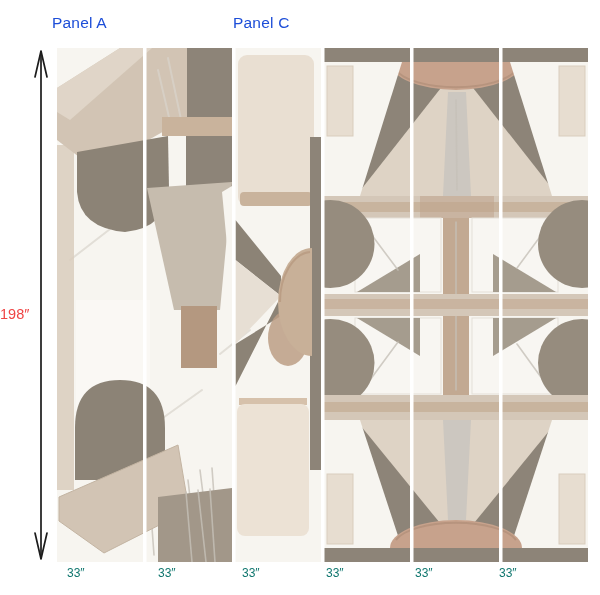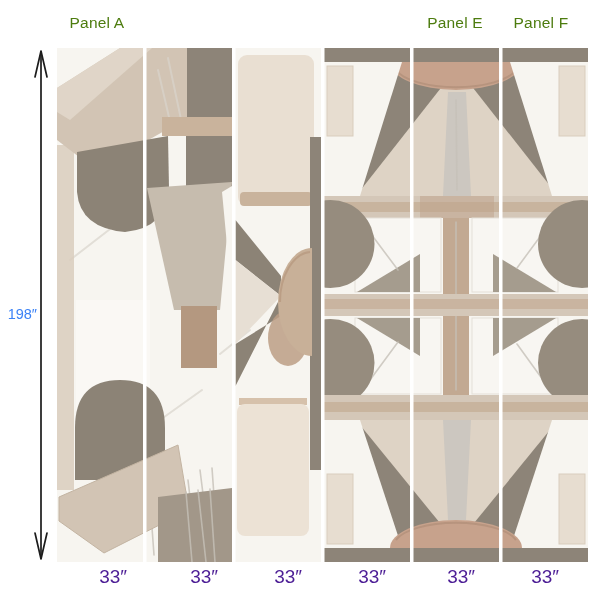--- a/index.html
+++ b/index.html
@@ -1,37 +1,36 @@
 <!DOCTYPE html>
 <html><head>
 <meta charset="utf-8">
 <style>
   html,body{margin:0;padding:0;background:#ffffff;}
   #stage{position:relative;width:600px;height:595px;background:#ffffff;overflow:hidden;
          font-family:"Liberation Sans",sans-serif;}
-  .panel-label{position:absolute;top:14px;width:90px;margin-left:-45px;text-align:center;
-               font-size:15.5px;color:#4d7c0f;letter-spacing:.2px;}
-  .width-label{position:absolute;top:566px;width:60px;margin-left:-30px;text-align:right;
-               font-size:19px;color:#4c1d95;}
-  .height-label{position:absolute;left:0;top:306px;width:37px;text-align:right;
-                font-size:14.5px;color:#3b82f6;}
+  .panel-label{position:absolute;top:14px;width:90px;margin-left:-45px;text-align:left;
+               font-size:15.5px;color:#1d4ed8;letter-spacing:.2px;}
+  .width-label{position:absolute;top:566px;width:60px;margin-left:-30px;text-align:left;
+               font-size:12px;color:#0f766e;}
+  .height-label{position:absolute;left:0;top:306px;width:37px;
+                font-size:14.5px;color:#ef4444;}
   #arrow-svg{position:absolute;left:24px;top:44px;}
   #mural-svg{position:absolute;left:57px;top:48px;}
   .vein{fill:none;stroke:#d8d4cc;stroke-width:2;opacity:.7;stroke-linecap:round;}
   .vein2{fill:none;stroke:#c6c1b8;stroke-width:1.6;opacity:.8;stroke-linecap:round;}
   .whiteblock{stroke:#e4dfd7;stroke-width:1;}
 </style>
 </head>
 <body>
 
 <div id="stage">
 
   <div class="panel-label" style="left:97px">Panel A</div>
-  <div class="panel-label" style="left:455px">Panel E</div>
-  <div class="panel-label" style="left:541px">Panel F</div>
+  <div class="panel-label" style="left:278px">Panel C</div>
 
   <svg id="arrow-svg" width="36" height="522" viewBox="0 0 36 522">
     <g stroke="#1c1c1c" stroke-width="1.7" fill="none" stroke-linecap="round">
       <line x1="17" y1="8" x2="17" y2="514"></line>
       <path d="M17,7 L11,33 M17,7 L23,33"></path>
       <path d="M17,515 L11,489 M17,515 L23,489"></path>
     </g>
   </svg>
   <div class="height-label">198″</div>
 

